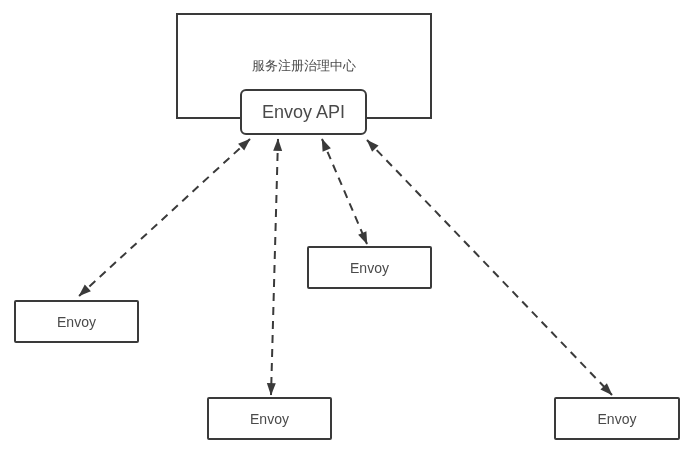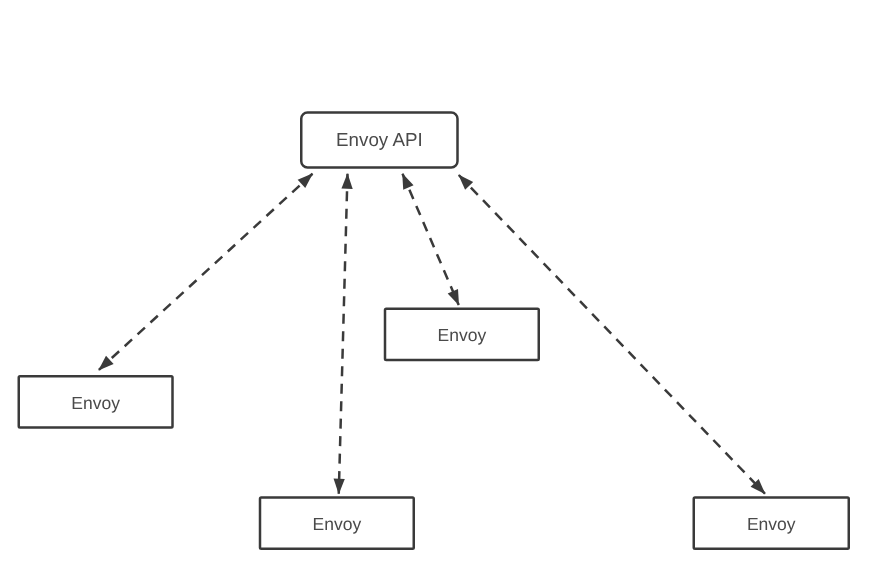--- a/index.html
+++ b/index.html
@@ -45,21 +45,21 @@
     left: 176px; top: 13px;
     width: 256px; height: 106px;
     z-index: 1;
     font-size: 13px;
   }
   .api-box {
     left: 240px; top: 89px;
     width: 127px; height: 46px;
     border-radius: 6px;
     z-index: 3;
-    font-size: 15px;
+    font-size: 18px;
   }
   .envoy-node {
     width: 125px; height: 43px;
     border-radius: 2px;
     z-index: 3;
     font-size: 14px;
   }
   .envoy-left          { left: 14px;  top: 300px; }
   .envoy-upper-middle  { left: 307px; top: 246px; }
   .envoy-bottom-middle { left: 207px; top: 397px; }
@@ -75,20 +75,23 @@
       <marker id="arrowhead" markerUnits="userSpaceOnUse" markerWidth="16" markerHeight="12" refX="12.5" refY="5" orient="auto-start-reverse">
         <path d="M0.5,0.5 L13,5 L0.5,9.5 Z" fill="#3a3a3a"></path>
       </marker>
     </defs>
     <path class="link" d="M250,139 L79,296" marker-start="url(#arrowhead)" marker-end="url(#arrowhead)"></path>
     <path class="link" d="M278,139 L271,395" marker-start="url(#arrowhead)" marker-end="url(#arrowhead)"></path>
     <path class="link" d="M322,139 L367,244" marker-start="url(#arrowhead)" marker-end="url(#arrowhead)"></path>
     <path class="link" d="M367,140 L612,395" marker-start="url(#arrowhead)" marker-end="url(#arrowhead)"></path>
   </svg>
 
+  <div class="box registry-center">
+    <span>服务注册治理中心</span>
+  </div>
 
   <div class="box api-box">
     <span>Envoy API</span>
   </div>
 
   <div class="box envoy-node envoy-left">
     <span>Envoy</span>
   </div>
 
   <div class="box envoy-node envoy-upper-middle">

